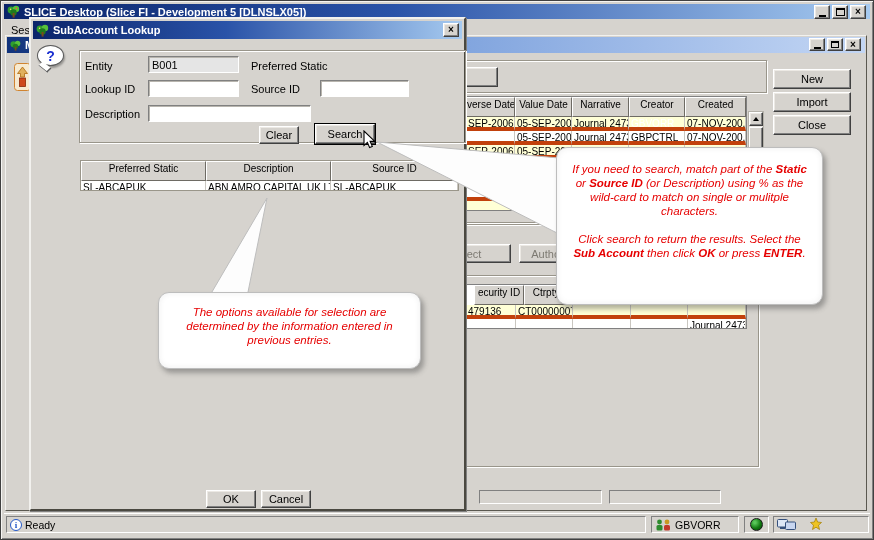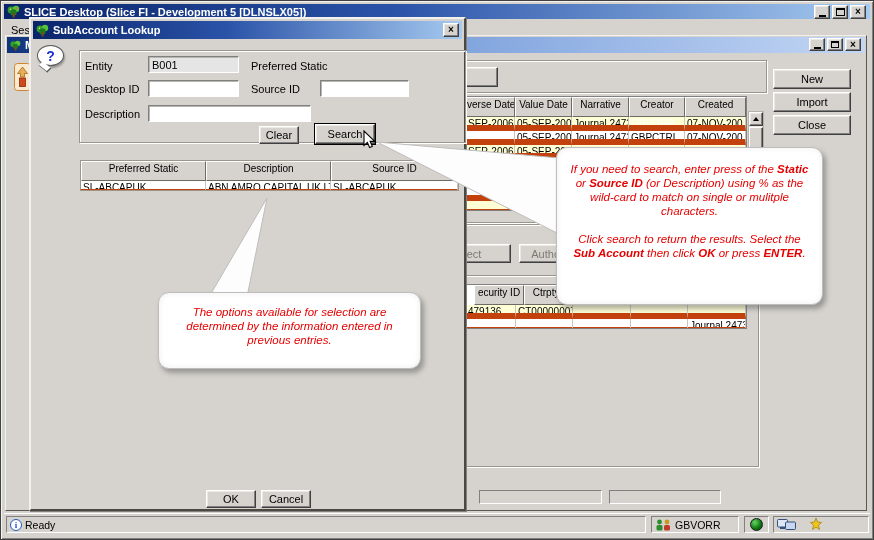--- a/index.html
+++ b/index.html
@@ -51,21 +51,21 @@
   
   .grid { position:absolute; background:#fff; border:1px solid #808080; overflow:hidden; }
   .hrow { display:flex; height:20px; }
   .hcell {
     background:#d6d3ce; border:1px solid; border-color:#fff #6e6b64 #6e6b64 #fff;
     font-size:10px; text-align:center; overflow:hidden; white-space:nowrap; flex:none; line-height:13px;
   }
   .drow { display:flex; height:14px; background:#fff; }
   .drow.row-yellow .dcell { background:#ffffd6; }
   .dcell {
-    border-right:1px solid #c9c6c0; border-bottom:6px solid #c2410c;
+    border-right:1px solid #c9c6c0; border-bottom:4px solid #c2410c;
     font-size:10px; line-height:13px; padding:0 2px; overflow:hidden; white-space:nowrap; flex:none;
   }
   .dcell.selcell { background:#000080; color:#fff; }
   
   .vscroll { position:absolute; width:16px; background:#ece9e4; border:1px solid #b5b2aa; }
   .sb-btn { width:14px; height:14px; margin:0; }
   .sb-thumb { position:absolute; left:0; top:15px; width:14px; height:26px; background:#d6d3ce;
     border:1px solid; border-color:#fff #404040 #404040 #fff; box-shadow: inset -1px -1px 0 #808080; }
   .arrow-up { width:0; height:0; border-left:3px solid transparent; border-right:3px solid transparent; border-bottom:4px solid #000; }
   
@@ -280,21 +280,21 @@
     <div class="help-balloon" style="left:6px;top:26px;">
       <span>?</span>
     </div>
 
     <div class="abs groove" style="left:48px;top:31px;width:387px;height:93px;"></div>
 
     <label class="abs" style="left:54px;top:41px;">Entity</label>
     <input class="abs sunken field-ro" style="left: 117px; top: 37px; width: 91px; height: 17px;" readonly="" value="B001">
     <label class="abs" style="left:220px;top:41px;">Preferred Static</label>
 
-    <label class="abs" style="left:54px;top:64px;">Desktop ID</label>
+    <label class="abs" style="left:54px;top:64px;">Lookup ID</label>
     <input class="abs sunken" style="left: 117px; top: 61px; width: 91px; height: 17px;" value="">
     <label class="abs" style="left:220px;top:64px;">Source ID</label>
     <input class="abs sunken" style="left: 289px; top: 61px; width: 89px; height: 17px;" value="">
 
     <label class="abs" style="left:54px;top:89px;">Description</label>
     <input class="abs sunken" style="left: 117px; top: 86px; width: 163px; height: 17px;" value="">
 
     <button class="btn abs" style="left:228px;top:107px;width:40px;height:18px;">Clear</button>
     <button class="btn abs default" style="left:284px;top:105px;width:60px;height:20px;">Search</button>
 
@@ -318,21 +318,21 @@
   <svg class="abs" style="left:0;top:0;z-index:40;pointer-events:none;" width="874" height="540">
     <polygon points="376,141 558,157 558,233" fill="#fdfdfd" stroke="#bdbdbd" stroke-width="1"></polygon>
     <polygon points="266,197 208,296 246,296" fill="#fdfdfd" stroke="#bdbdbd" stroke-width="1"></polygon>
   </svg>
 
   <div class="callout" style="left:157px;top:291px;width:263px;height:77px;padding:12px 8px;">
     <span>The options available for selection are determined by the information entered in previous entries.</span>
   </div>
 
   <div class="callout" style="left:555px;top:146px;width:267px;height:158px;padding:14px 10px;">
-      <p><span>If you need to search, enter press of the </span><span class="b">Static</span><span> or </span><span class="b">Source ID</span><span> (or Description) using % as the wild-card to match on single or mulitple characters.</span></p>
+      <p><span>If you need to search, match part of the </span><span class="b">Static</span><span> or </span><span class="b">Source ID</span><span> (or Description) using % as the wild-card to match on single or mulitple characters.</span></p>
       <p><span>Click search to return the results. Select the </span><span class="b">Sub Account</span><span> then click </span><span class="b">OK</span><span> or press </span><span class="b">ENTER</span><span>.</span></p>
     </div>
 
   <svg class="abs" style="left:362px;top:129px;z-index:60;pointer-events:none;" width="14" height="20" viewBox="0 0 14 20">
     <polygon points="1,1 1,15.5 4.4,12.4 6.6,17.6 9.3,16.4 7.1,11.4 11.8,11.4" fill="#fff" stroke="#000" stroke-width="1.1"></polygon>
   </svg>
 
   <div class="abs" style="left:3px;top:512px;right:3px;height:1px;background:#fff;"></div>
 
   <div class="status-panel" style="left:5px;width:640px;">

